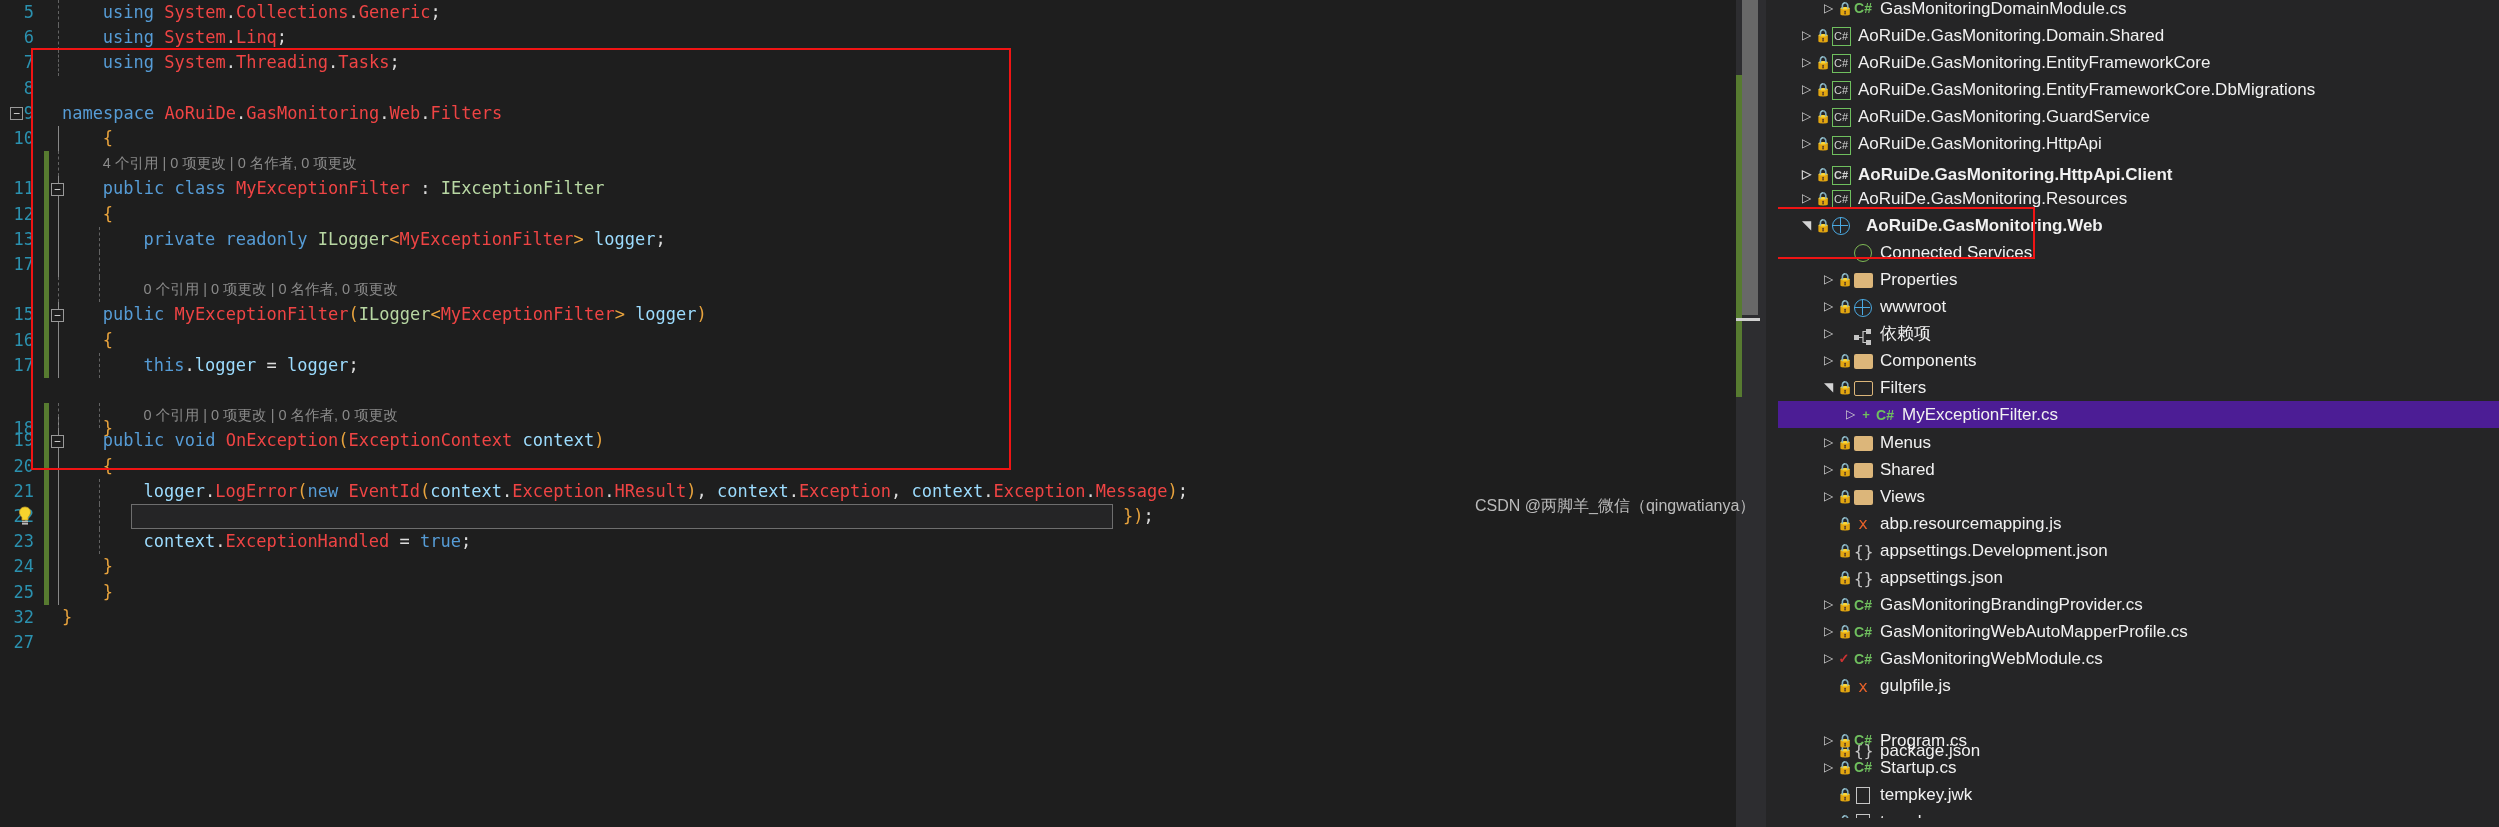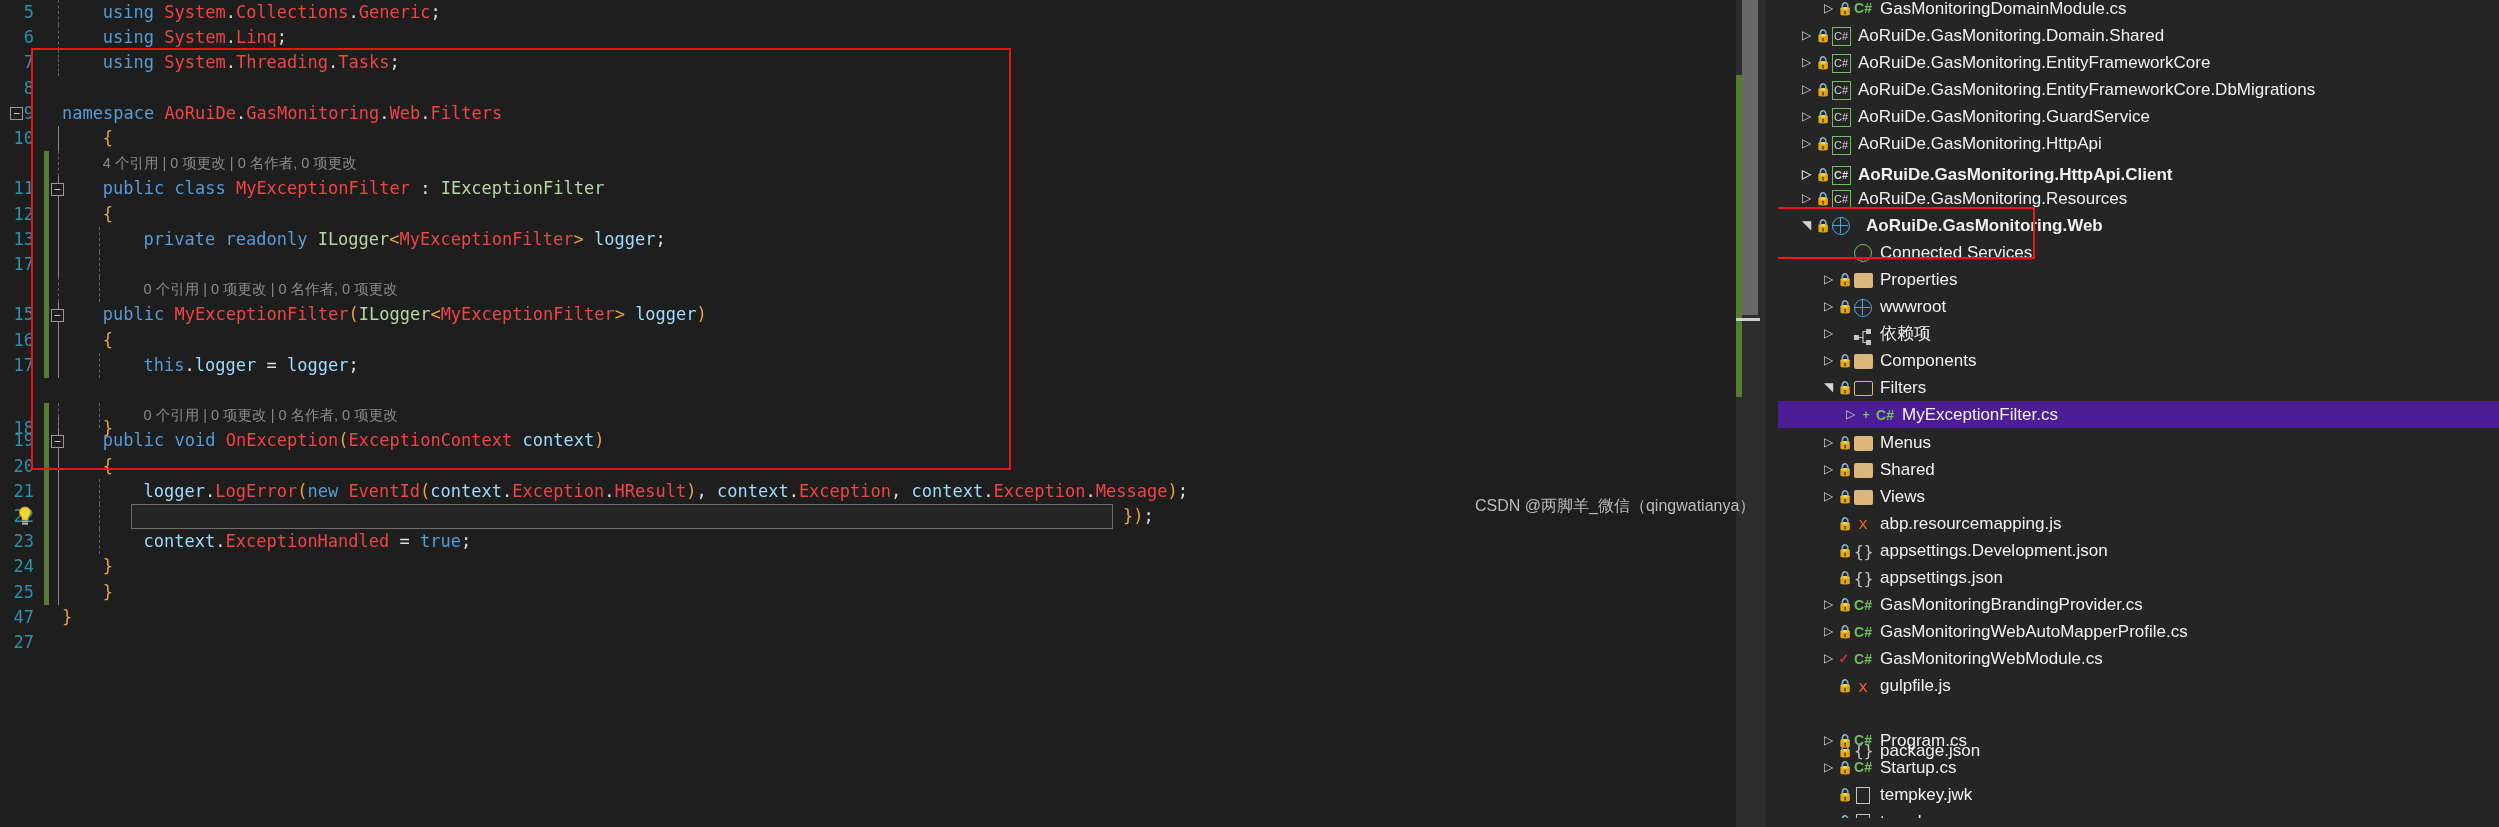--- a/index.html
+++ b/index.html
@@ -300,21 +300,21 @@
         <div class="code-line" style="position: absolute; top: 352.8px; left: 0px; right: 0px;"><span class="ln">17</span><span class="gutter-change"></span><span class="vline" style="left: 58px;"></span><span class="iguide" style="left: 98.8px;"></span><span class="codetext" style="left: 143.6px;"><span class="kw">this</span><span class="punc">.</span><span class="id">logger</span><span class="punc"> </span><span class="punc">=</span><span class="punc"> </span><span class="id">logger</span><span class="punc">;</span></span></div>
         <div class="code-line" style="position: absolute; top: 378px; left: 0px; right: 0px; margin-top: 38px;"><span class="ln">18</span><span class="gutter-change"></span><span class="vline" style="left: 58px;"></span><span class="codetext" style="left: 102.8px;"><span class="brk1">}</span></span></div>
         <div class="code-line" style="position: absolute; top: 403.2px; left: 0px; right: 0px;"><span class="gutter-change"></span><span class="iguide" style="left: 58px;"></span><span class="iguide" style="left: 98.8px;"></span><span class="codetext codelens" style="left: 143.6px;">0 个引用 | 0 项更改 | 0 名作者, 0 项更改</span></div>
         <div class="code-line" style="position: absolute; top: 428.4px; left: 0px; right: 0px;"><span class="ln">19</span><span class="gutter-change"></span><span class="vline" style="left: 58px;"></span><span class="fold" style="left: 51px;">−</span><span class="codetext" style="left: 102.8px;"><span class="kw">public</span><span class="punc"> </span><span class="kw">void</span><span class="punc"> </span><span class="type">OnException</span><span class="brk1">(</span><span class="type">ExceptionContext</span><span class="punc"> </span><span class="id">context</span><span class="brk1">)</span></span></div>
         <div class="code-line" style="position: absolute; top: 453.6px; left: 0px; right: 0px;"><span class="ln">20</span><span class="gutter-change"></span><span class="vline" style="left: 58px;"></span><span class="codetext" style="left: 102.8px;"><span class="brk1">{</span></span></div>
         <div class="code-line" style="position: absolute; top: 478.8px; left: 0px; right: 0px;"><span class="ln">21</span><span class="gutter-change"></span><span class="vline" style="left: 58px;"></span><span class="iguide" style="left: 98.8px;"></span><span class="codetext" style="left: 143.6px;"><span class="id">logger</span><span class="punc">.</span><span class="type">LogError</span><span class="brk1">(</span><span class="kw">new</span><span class="punc"> </span><span class="type">EventId</span><span class="brk1">(</span><span class="id">context</span><span class="punc">.</span><span class="type">Exception</span><span class="punc">.</span><span class="type">HResult</span><span class="brk1">)</span><span class="punc">,</span><span class="punc"> </span><span class="id">context</span><span class="punc">.</span><span class="type">Exception</span><span class="punc">,</span><span class="punc"> </span><span class="id">context</span><span class="punc">.</span><span class="type">Exception</span><span class="punc">.</span><span class="type">Message</span><span class="brk1">)</span><span class="punc">;</span></span></div>
         <div class="code-line" style="position: absolute; top: 504px; left: 0px; right: 0px;"><span class="ln">22</span><span class="gutter-change"></span><span class="vline" style="left: 58px;"></span><span class="iguide" style="left: 98.8px;"></span><span class="codetext" style="left: 143.6px;"><span class="id">context</span><span class="punc">.</span><span class="type">Result</span><span class="punc"> </span><span class="punc">=</span><span class="punc"> </span><span class="kw">new</span><span class="punc"> </span><span class="type">JsonResult</span><span class="brk1">(</span><span class="kw">new</span><span class="punc"> </span><span class="brk1">{</span><span class="punc"> </span><span class="id">code</span><span class="punc"> </span><span class="punc">=</span><span class="punc"> </span><span class="num">500</span><span class="punc">,</span><span class="punc"> </span><span class="id">err</span><span class="punc"> </span><span class="punc">=</span><span class="punc"> </span><span class="str">$"内部错误: {context.Exception.Message}"</span><span class="punc"> </span><span class="brk1">}</span><span class="brk1">)</span><span class="punc">;</span></span></div>
         <div class="code-line" style="position: absolute; top: 529.2px; left: 0px; right: 0px;"><span class="ln">23</span><span class="gutter-change"></span><span class="vline" style="left: 58px;"></span><span class="iguide" style="left: 98.8px;"></span><span class="codetext" style="left: 143.6px;"><span class="id">context</span><span class="punc">.</span><span class="type">ExceptionHandled</span><span class="punc"> </span><span class="punc">=</span><span class="punc"> </span><span class="kw">true</span><span class="punc">;</span></span></div>
         <div class="code-line" style="position: absolute; top: 554.4px; left: 0px; right: 0px;"><span class="ln">24</span><span class="gutter-change"></span><span class="vline" style="left: 58px;"></span><span class="codetext" style="left: 102.8px;"><span class="brk1">}</span></span></div>
         <div class="code-line" style="position: absolute; top: 579.6px; left: 0px; right: 0px;"><span class="ln">25</span><span class="gutter-change"></span><span class="vline" style="left: 58px;"></span><span class="codetext" style="left: 102.8px;"><span class="brk1">}</span></span></div>
-        <div class="code-line" style="position: absolute; top: 604.8px; left: 0px; right: 0px;"><span class="ln">47</span><span class="codetext" style="left: 62px;"><span class="brk1">}</span></span></div>
+        <div class="code-line" style="position: absolute; top: 604.8px; left: 0px; right: 0px;"><span class="ln">32</span><span class="codetext" style="left: 62px;"><span class="brk1">}</span></span></div>
         <div class="code-line" style="position: absolute; top: 630px; left: 0px; right: 0px;"><span class="ln">27</span><span class="codetext" style="left: 62px;"></span></div>
       </div>
 
     <div id="current-line" style="top: 504px;"></div>
 
     <div id="bulb" style="top: 506px;">
       <svg width="14" height="20" viewBox="0 0 14 20">
         <path d="M7 1 C3.7 1 1.5 3.3 1.5 6.3 C1.5 8.5 3 10 4 11.5 L4 14 L10 14 L10 11.5 C11 10 12.5 8.5 12.5 6.3 C12.5 3.3 10.3 1 7 1 Z" fill="#f6d32d" stroke="#c9a227" stroke-width="0.8"></path>
         <rect x="4" y="14.8" width="6" height="1.6" fill="#b9b9b9"></rect>
         <rect x="4" y="17" width="6" height="1.6" fill="#b9b9b9"></rect>

